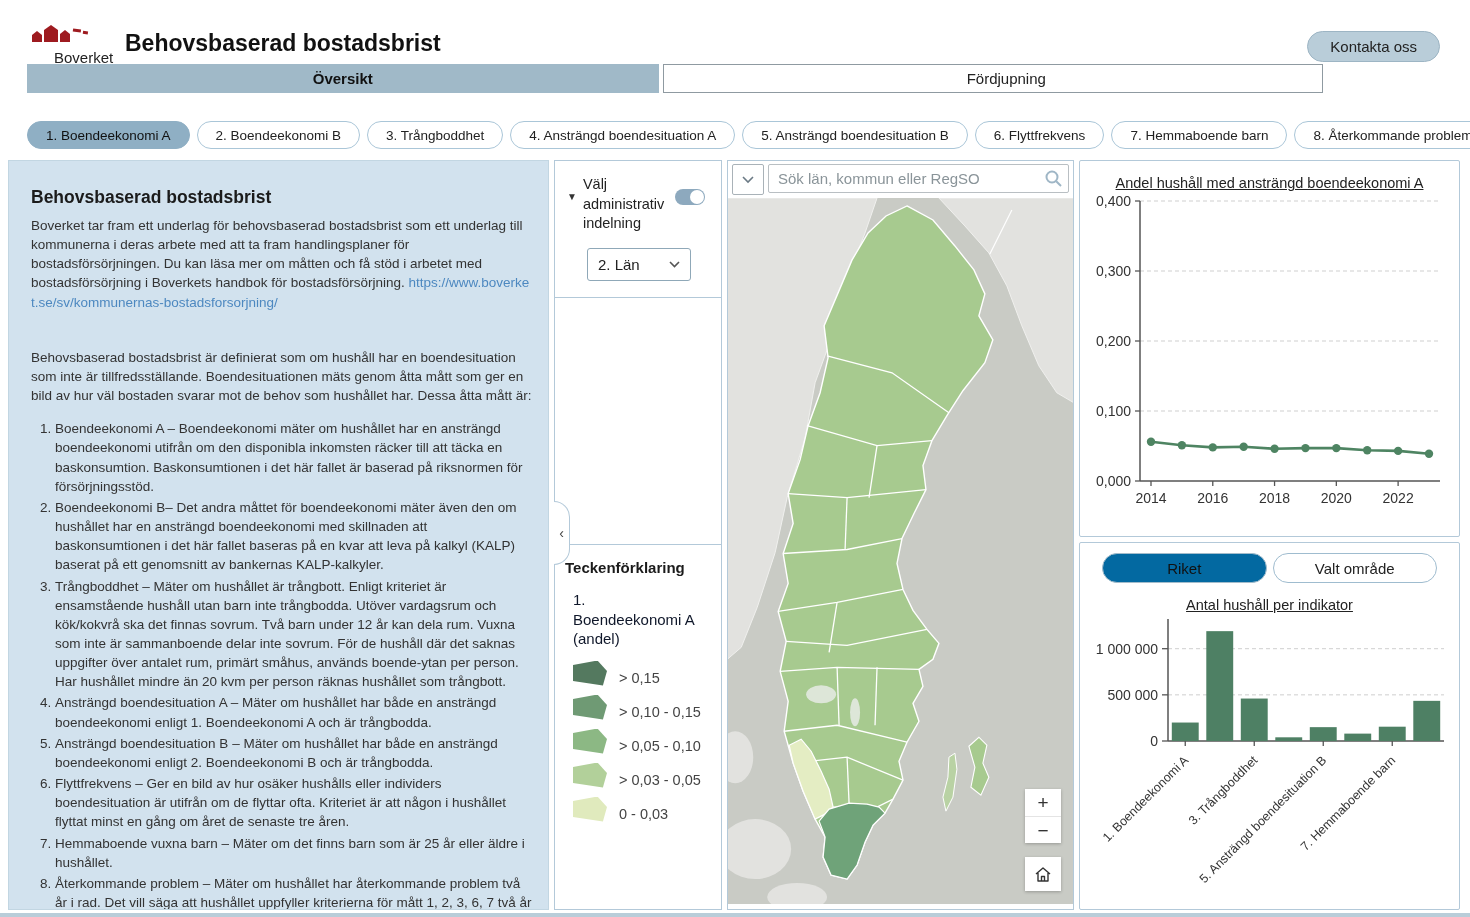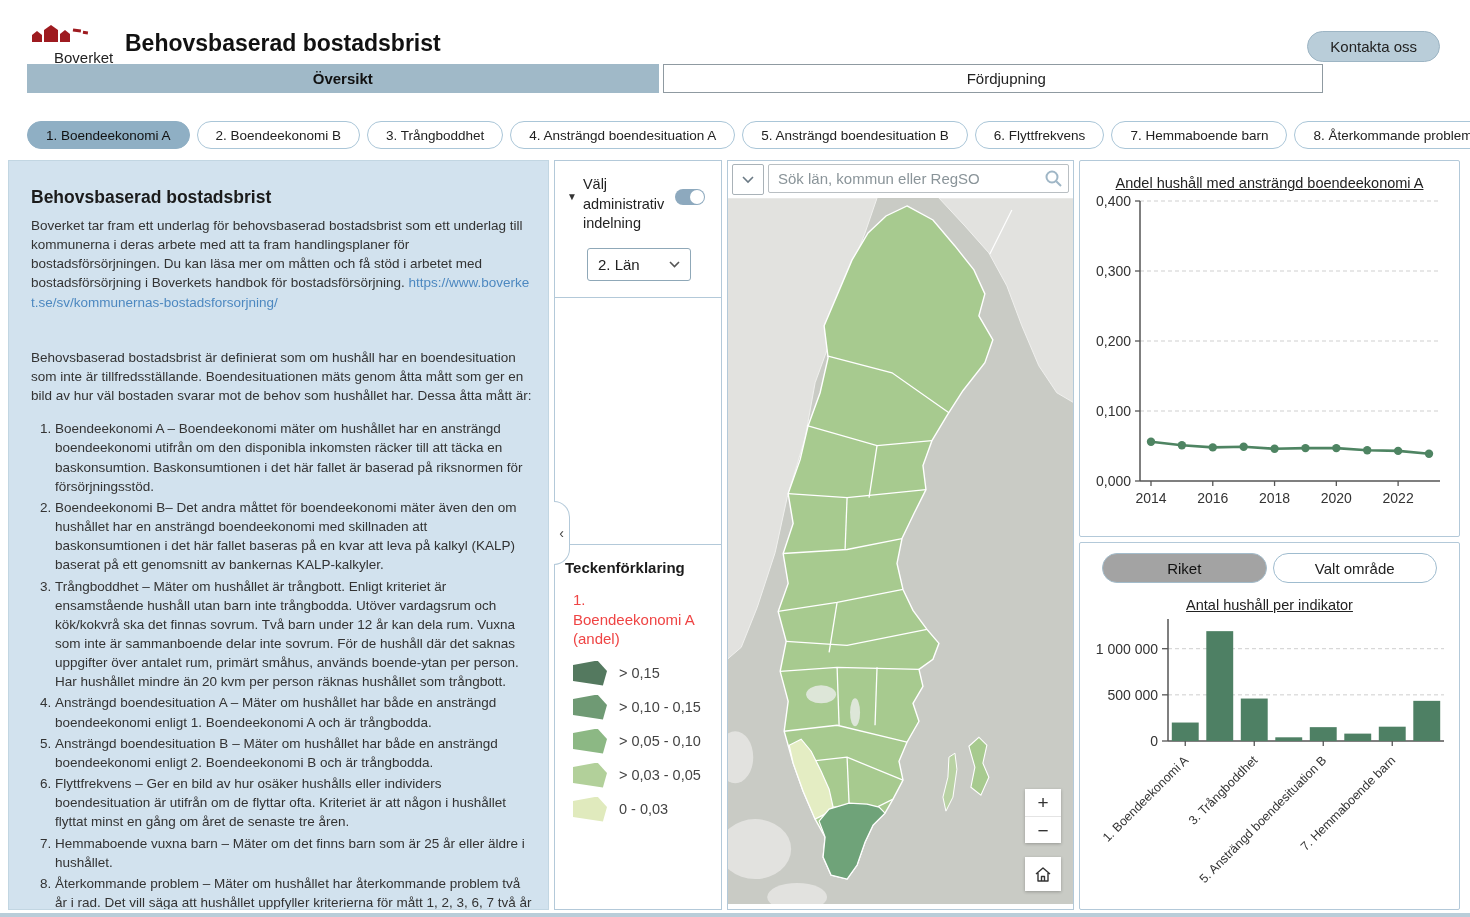--- a/index.html
+++ b/index.html
@@ -41,22 +41,22 @@
   
   .ctrl-box{border-bottom:1px solid #b3c9d9;padding:14px 10px 16px 10px;}
   .ctrl-row{display:flex;align-items:flex-start;}
   .tri{font-size:10px;color:#333;margin:16px 6px 0 2px;}
   .ctrl-label{font-size:14.5px;color:#222;line-height:1.35;width:86px;}
   .toggle{margin-left:6px;margin-top:14px;width:30px;height:16px;background:#8da9be;border-radius:9px;position:relative;cursor:pointer;flex:none;}
   .toggle .knob{position:absolute;right:1px;top:1px;width:14px;height:14px;border-radius:50%;background:#fff;}
   .dropdown{margin:14px 0 0 22px;width:104px;border:1px solid #8fa8b8;border-radius:3px;background:#fff;display:flex;align-items:center;justify-content:space-between;padding:7px 10px;font-size:15px;color:#222;cursor:pointer;box-sizing:border-box;}
   .legend-box{position:absolute;left:0;top:383px;width:100%;border-top:1px solid #b3c9d9;padding:14px 10px;box-sizing:border-box;}
   .legend-h{font-size:15px;font-weight:bold;color:#1b1b1b;margin-bottom:14px;}
-  .legend-sub{font-size:15px;color:#ef4444;margin:0 14px 12px 8px;line-height:1.3;}
-  .legend-item{display:flex;align-items:center;margin:0 0 9px 8px;}
+  .legend-sub{font-size:15px;color:#0f172a;margin:0 14px 12px 8px;line-height:1.3;}
+  .legend-item{display:flex;align-items:flex-end;margin:0 0 9px 8px;}
   .swatch{width:34px;height:25px;margin-right:12px;clip-path:polygon(0 18%,72% 0,100% 42%,88% 100%,0 82%);flex:none;}
   .legend-label{font-size:14.5px;color:#444;}
   .collapse-tab{position:absolute;left:-1px;top:340px;width:15px;height:62px;background:#fff;border:1px solid #b3c9d9;border-left:none;border-radius:0 30px 30px 0;display:flex;align-items:center;justify-content:center;font-size:14px;color:#444;cursor:pointer;z-index:5;}
 
   
   .search-row{height:37px;display:flex;padding:3px 4px;gap:4px;box-sizing:border-box;flex:none;}
   .search-dd{width:30px;height:29px;border:1px solid #a9b2b8;border-radius:2px;display:flex;align-items:center;justify-content:center;cursor:pointer;background:#fff;flex:none;}
   .search-wrap{position:relative;flex:1;height:29px;}
   .search-input{width:100%;height:100%;border:1px solid #b9bfc3;border-radius:2px;box-sizing:border-box;font-size:15px;padding:0 30px 0 9px;color:#333;font-family:"Liberation Sans",sans-serif;}
   .search-input::placeholder{color:#8a9499;}
@@ -67,21 +67,21 @@
   .map-zoom button + button{border-top:1px solid #e4e4e4;}
   .map-home{position:absolute;right:12px;bottom:18px;width:36px;height:34px;background:#fff;box-shadow:0 1px 3px rgba(0,0,0,.25);border:none;display:flex;align-items:center;justify-content:center;cursor:pointer;}
 
   
   .panel{background:#fff;border:1px solid #b3c9d9;border-radius:2px;box-sizing:border-box;}
   .line-panel{height:377px;position:relative;}
   .bar-panel{height:368px;position:relative;}
   .chart-title{text-align:center;font-size:14.5px;color:#222;margin-top:14px;text-decoration:underline;}
   .seg-row{display:flex;gap:6px;padding:10px 22px 0 22px;}
   .seg-btn{flex:1;height:30px;border-radius:16px;font-size:15px;display:flex;align-items:center;justify-content:center;cursor:pointer;box-sizing:border-box;}
-  .seg-btn.sel{background:#a3a3a3;border:1px solid #a3bccb;color:#111;}
+  .seg-btn.sel{background:#0369a1;border:1px solid #a3bccb;color:#111;}
   .seg-btn.unsel{background:#fff;border:1px solid #9fbccf;color:#222;}
   svg text{font-family:"Liberation Sans",sans-serif;}
 </style>
 </head>
 <body>
 
 <div class="app">
 
   <div class="hdr">
     <div class="logo">

